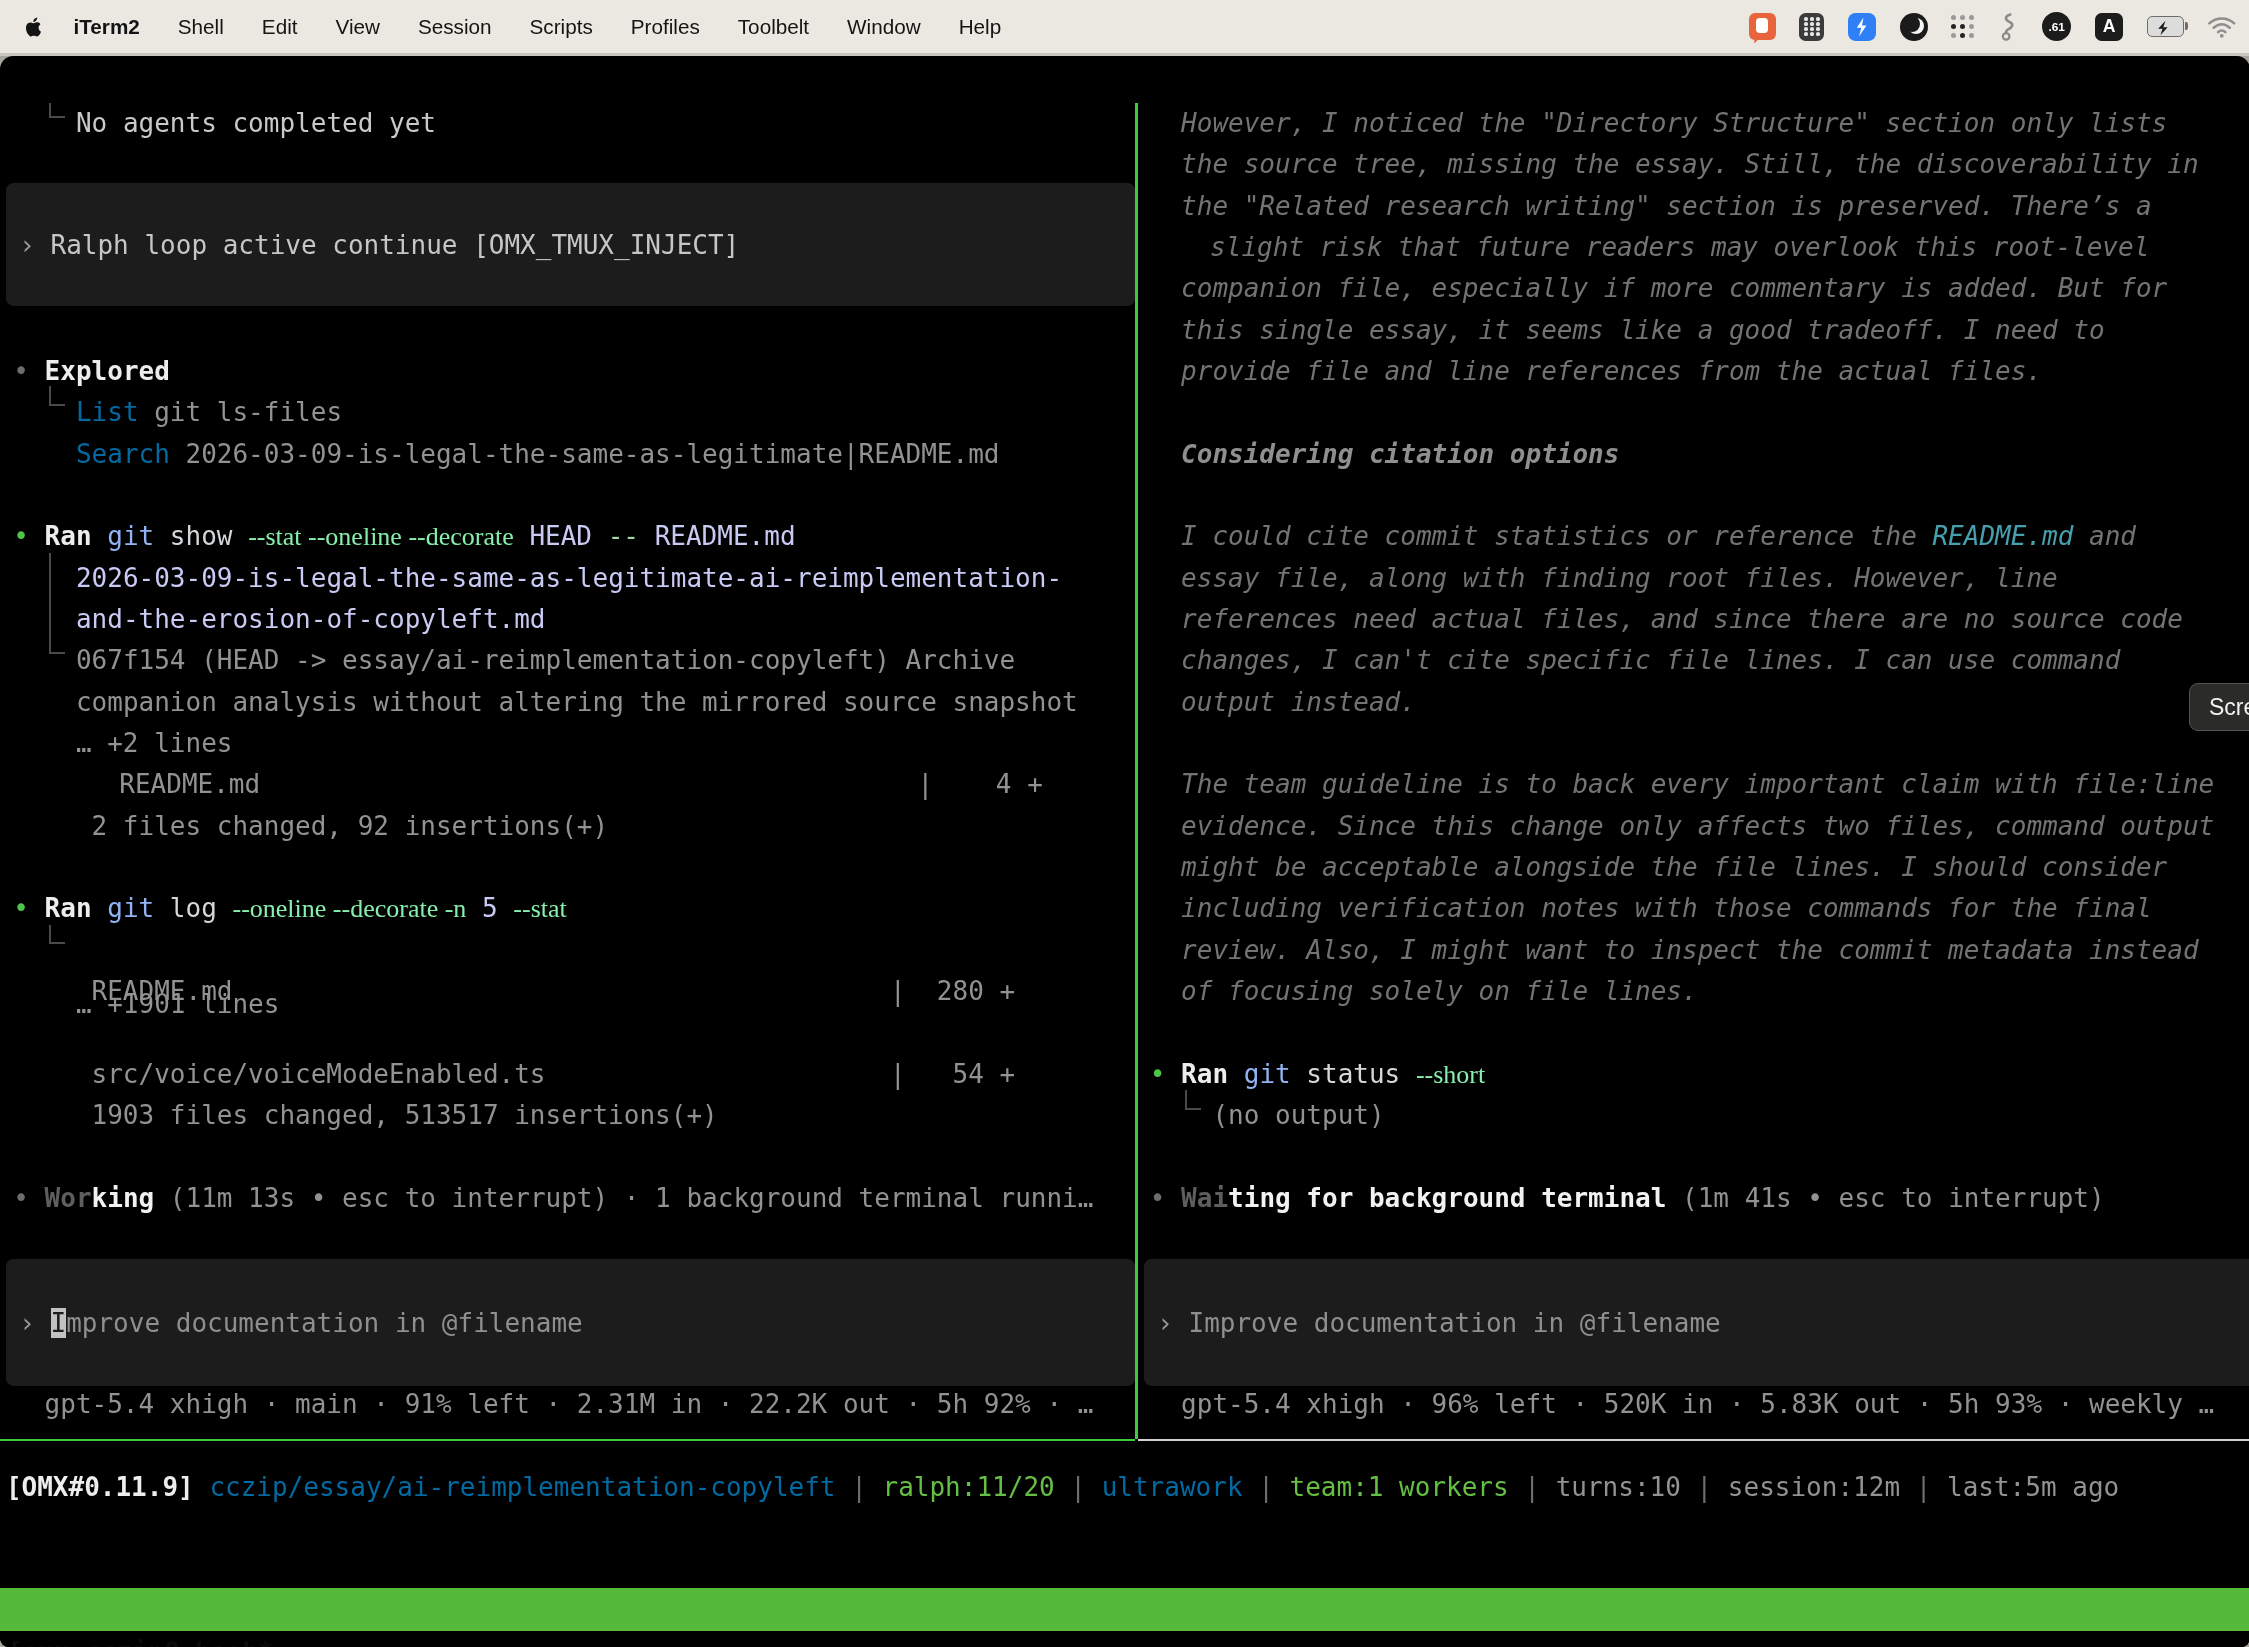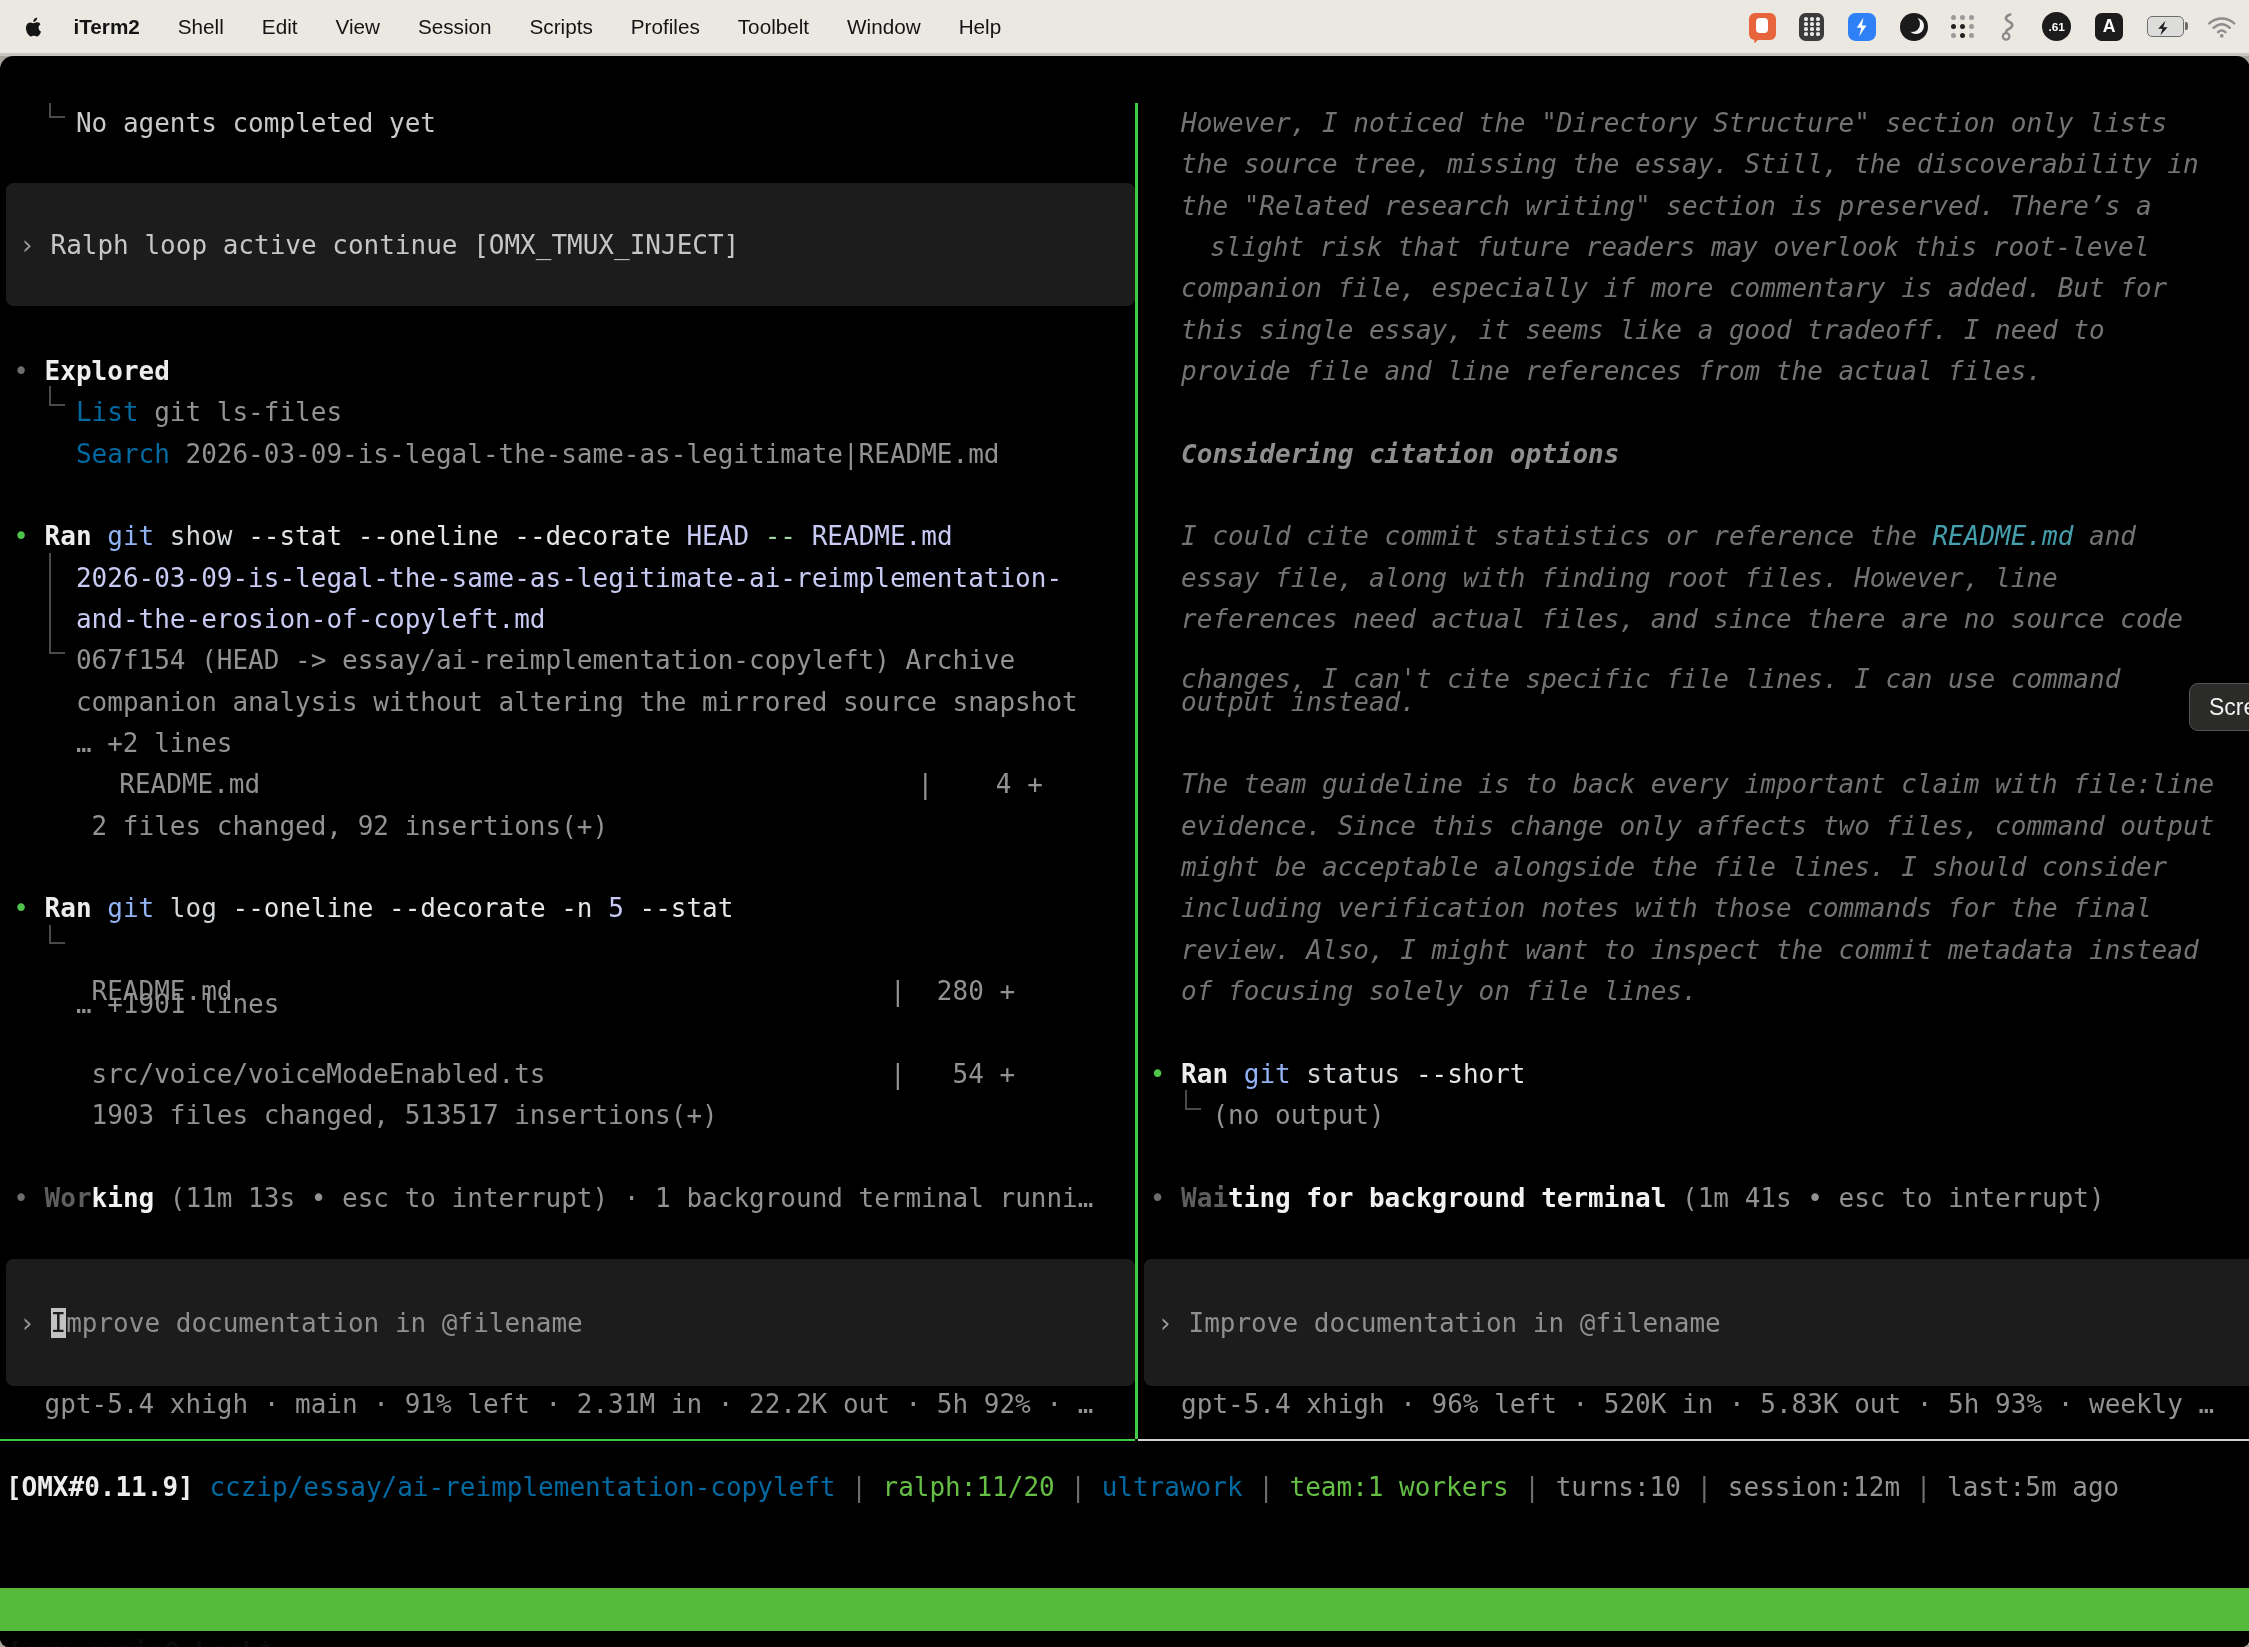--- a/index.html
+++ b/index.html
@@ -36,21 +36,21 @@
     font-family:"DejaVu Sans Mono",monospace;font-size:26px;}
   .pane{position:absolute;top:0;height:1336px;overflow:hidden;}
   .pane.left{left:0;width:1248px;}
   .pane.right{left:1138px;width:1112px;}
   .trow{position:absolute;left:0;right:0;height:41px;line-height:41px;white-space:pre;}
   .pane.left .trow{padding-left:13.3px;}
   .pane.right .trow{padding-left:11.8px;}
 
   .s-gray{color:#929292;} .s-dim{color:#6d6d6d;} .s-fg{color:#c9c9c9;}
   .s-bold{color:#ededed;font-weight:700;} .s-white{color:#d4d7da;}
-  .s-cyan{color:#0369a1;} .s-blue{color:#91b2f3;} .s-pink{color:#e5e5e5;}
+  .s-cyan{color:#0369a1;} .s-blue{color:#91b2f3;} .s-pink{color:#86efac;font-family:Liberation Serif, serif;}
   .s-lav{color:#c8caf4;} .s-pgreen{color:#a3d6a4;} .s-gbullet{color:#4ec44a;}
   .s-green{color:#66bf45;}
   .s-ital{color:#737373;font-style:italic;}
   .s-italb{color:#8f8f8f;font-style:italic;font-weight:700;}
   .s-icyan{color:#459fac;font-style:italic;}
   .s-shimdim{color:#5e5e5e;font-weight:700;}
   .s-shimbold{color:#f2f2f2;font-weight:700;}
 
   .guide{position:absolute;background:#4a4a4a;}
 
@@ -240,21 +240,21 @@
           <div class="trow" style="top: 41px;"><span class="s-ital">  the source tree, missing the essay. Still, the discoverability in</span></div>
           <div class="trow" style="top: 83px;"><span class="s-ital">  the "Related research writing" section is preserved. There’s a</span></div>
           <div class="trow" style="top: 124px; margin-left: 29px;"><span class="s-ital">  slight risk that future readers may overlook this root-level</span></div>
           <div class="trow" style="top: 165px;"><span class="s-ital">  companion file, especially if more commentary is added. But for</span></div>
           <div class="trow" style="top: 207px;"><span class="s-ital">  this single essay, it seems like a good tradeoff. I need to</span></div>
           <div class="trow" style="top: 248px;"><span class="s-ital">  provide file and line references from the actual files.</span></div>
           <div class="trow" style="top: 331px;"><span class="s-italb">  Considering citation options</span></div>
           <div class="trow" style="top: 413px;"><span class="s-ital">  I could cite commit statistics or reference the </span><span class="s-icyan">README.md</span><span class="s-ital"> and</span></div>
           <div class="trow" style="top: 455px;"><span class="s-ital">  essay file, along with finding root files. However, line</span></div>
           <div class="trow" style="top: 496px;"><span class="s-ital">  references need actual files, and since there are no source code</span></div>
-          <div class="trow" style="top: 556px;"><span class="s-ital">  changes, I can't cite specific file lines. I can use command</span></div>
+          <div class="trow" style="top: 537px;"><span class="s-ital">  changes, I can't cite specific file lines. I can use command</span></div>
           <div class="trow" style="top: 579px;"><span class="s-ital">  output instead.</span></div>
           <div class="trow" style="top: 661px;"><span class="s-ital">  The team guideline is to back every important claim with file:line</span></div>
           <div class="trow" style="top: 703px;"><span class="s-ital">  evidence. Since this change only affects two files, command output</span></div>
           <div class="trow" style="top: 744px;"><span class="s-ital">  might be acceptable alongside the file lines. I should consider</span></div>
           <div class="trow" style="top: 785px;"><span class="s-ital">  including verification notes with those commands for the final</span></div>
           <div class="trow" style="top: 827px;"><span class="s-ital">  review. Also, I might want to inspect the commit metadata instead</span></div>
           <div class="trow" style="top: 868px;"><span class="s-ital">  of focusing solely on file lines.</span></div>
           <div class="trow" style="top: 951px;"><span class="s-gbullet">• </span><span class="s-bold">Ran</span><span class="s-gray"> </span><span class="s-blue">git</span><span class="s-white"> status </span><span class="s-pink">--short</span></div>
           <div class="trow" style="top: 992px;"><span class="s-gray">    </span><span class="s-gray">(no output)</span></div>
           <div class="trow" style="top: 1075px;"><span class="s-dim">• </span><span class="s-shimdim">Wai</span><span class="s-shimbold">ting for background terminal</span><span class="s-gray"> (1m 41s • esc to interrupt)</span></div>

